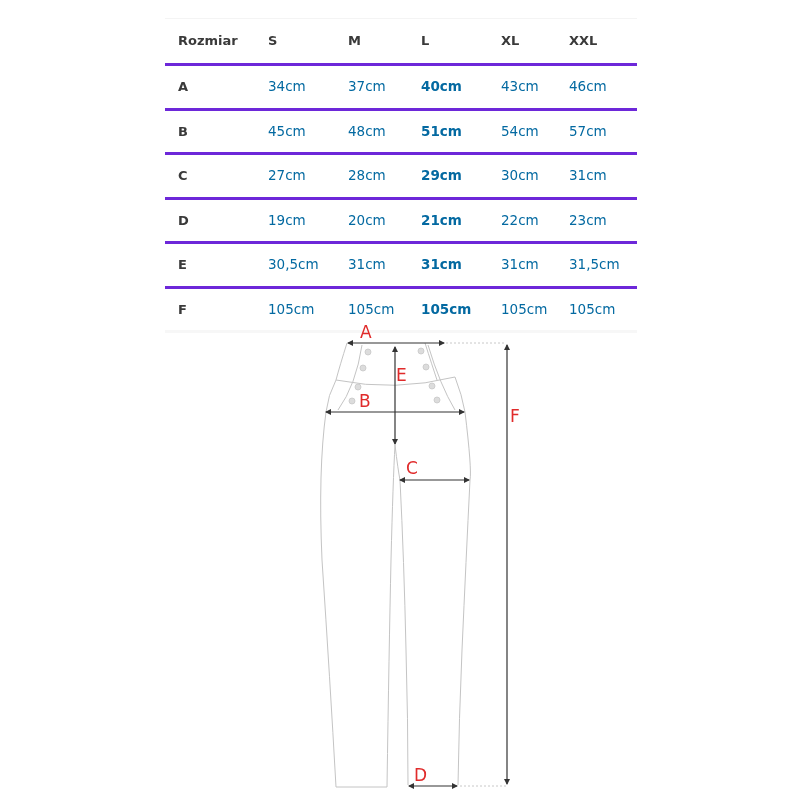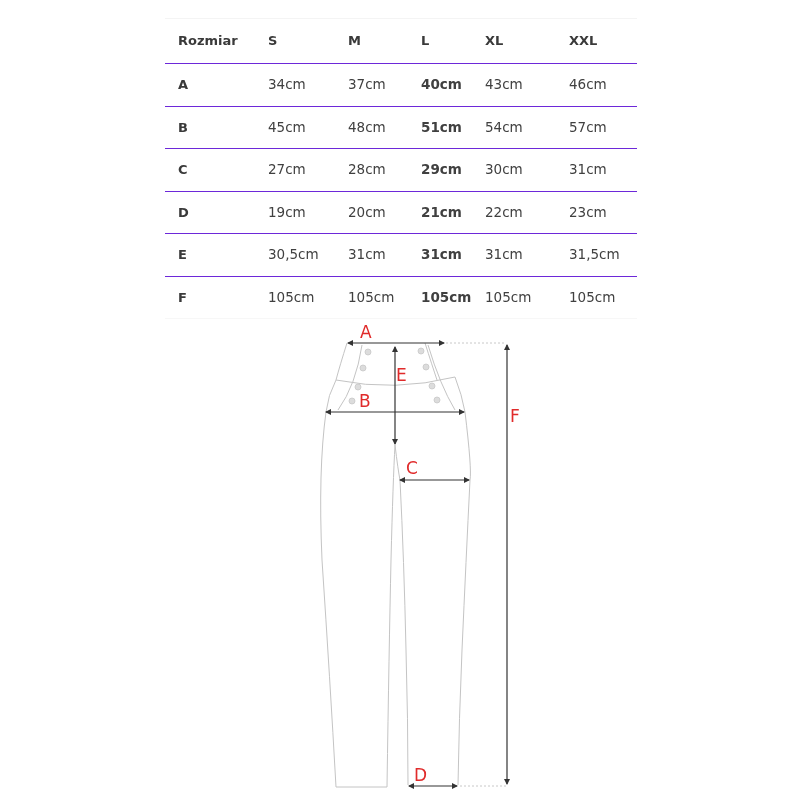--- a/index.html
+++ b/index.html
@@ -1,25 +1,25 @@
 <!DOCTYPE html>
 <html><head>
 <meta charset="utf-8">
 <style>
   html, body { margin: 0; padding: 0; background: #ffffff; }
   body { width: 800px; height: 800px; position: relative; overflow: hidden;
          font-family: "DejaVu Sans", sans-serif; color: #444; }
   .table { position: absolute; left: 165px; top: 18px; width: 472px; }
-  .trow { position: relative; height: 41.5px; border-bottom: 1px solid #6d28d9; }
+  .trow { position: relative; height: 41.5px; border-bottom: 3px solid #6d28d9; }
   .trow.header { height: 44px; border-top: 1px solid #f4f4f4; }
-  .cell { position: absolute; top: 0; line-height: 41.5px; font-size: 13.5px; color: #404040; white-space: nowrap; }
+  .cell { position: absolute; top: 0; line-height: 41.5px; font-size: 13.5px; color: #0369a1; white-space: nowrap; }
   .header .cell { line-height: 44px; font-weight: bold; color: #3a3a3a; font-size: 13px; }
   .rowlabel { font-weight: bold; color: #3a3a3a; font-size: 13px; }
   .c0 { left: 13px; } .c1 { left: 103px; } .c2 { left: 183px; }
-  .c3 { left: 256px; font-weight: bold; } .c4 { left: 320px; } .c5 { left: 404px; }
+  .c3 { left: 256px; font-weight: bold; } .c4 { left: 336px; } .c5 { left: 404px; }
   .diagram { position: absolute; left: 0; top: 0; width: 800px; height: 800px; pointer-events: none; }
   .diagram .lbl { font-family: "DejaVu Sans", sans-serif; font-size: 17px; fill: #e02b2b; }
 </style>
 </head>
 <body>
 
 <div class="table">
   <div class="trow header">
     <span class="cell c0">Rozmiar</span>
     <span class="cell c1">S</span>

